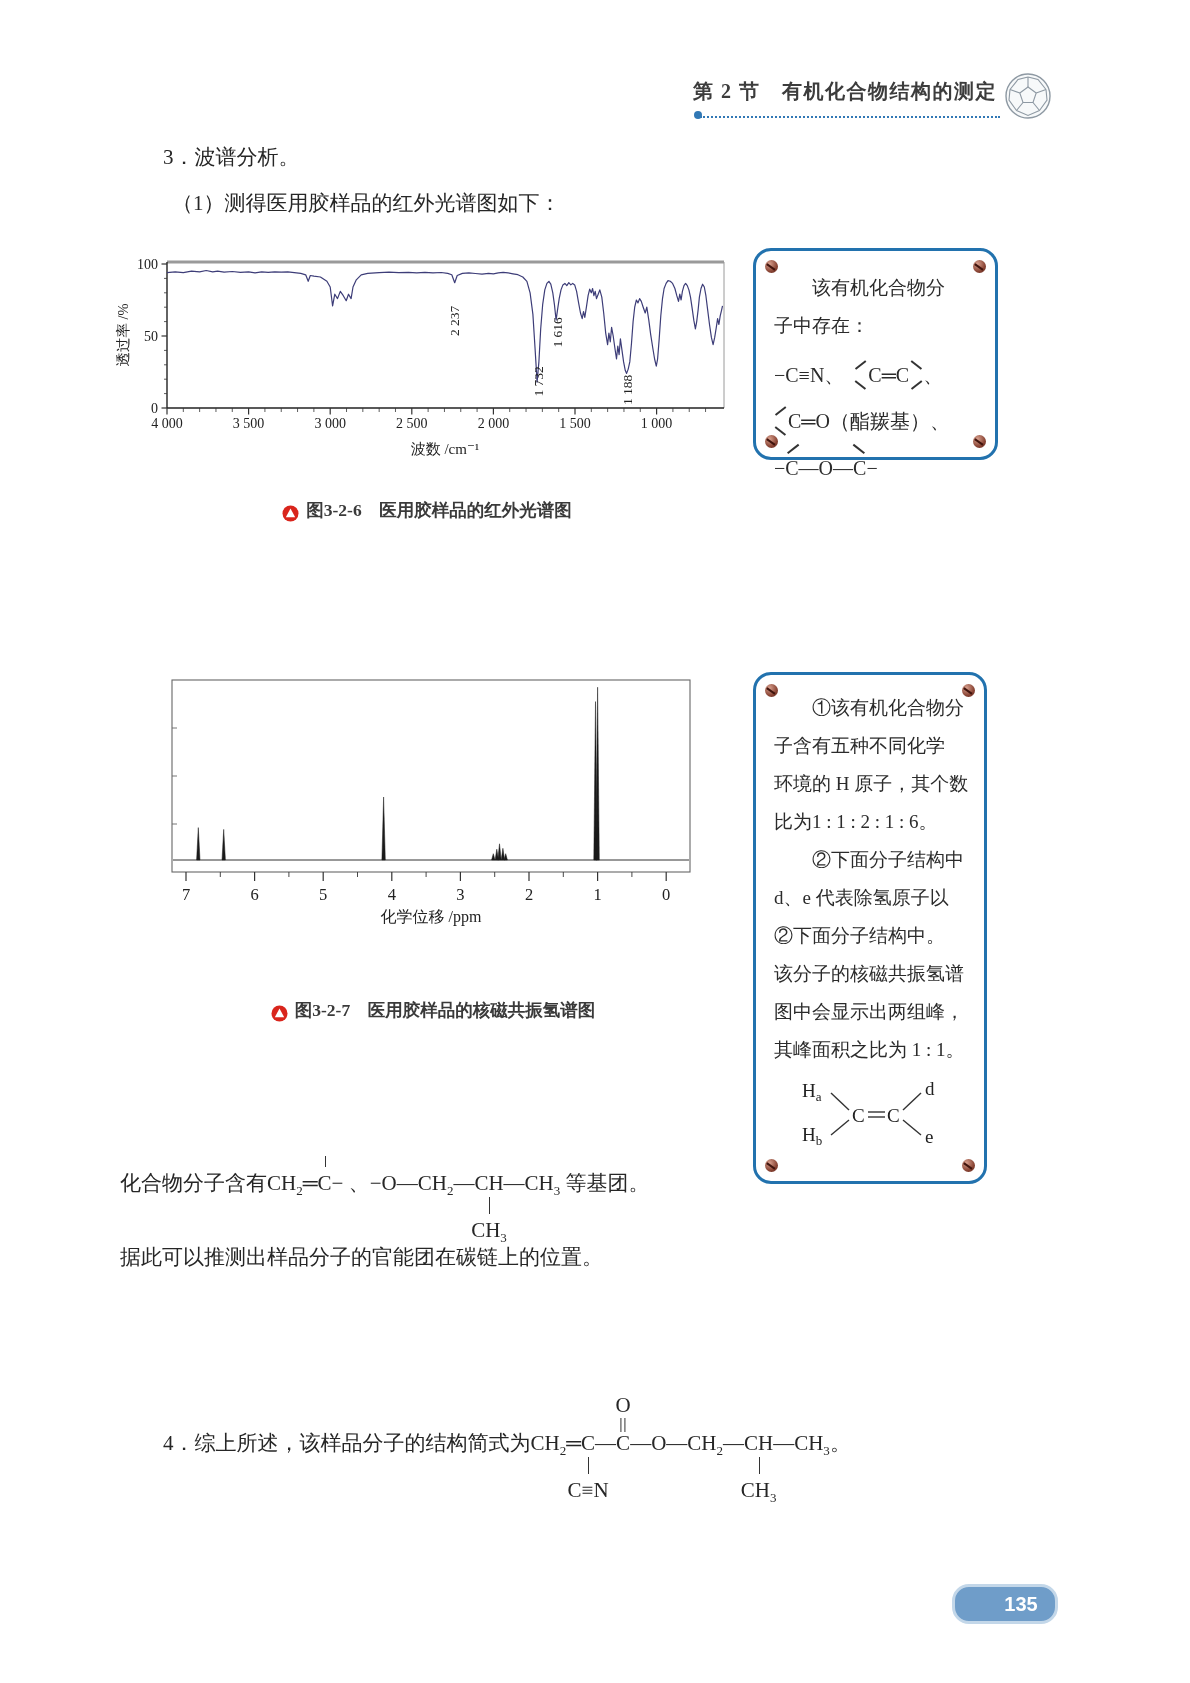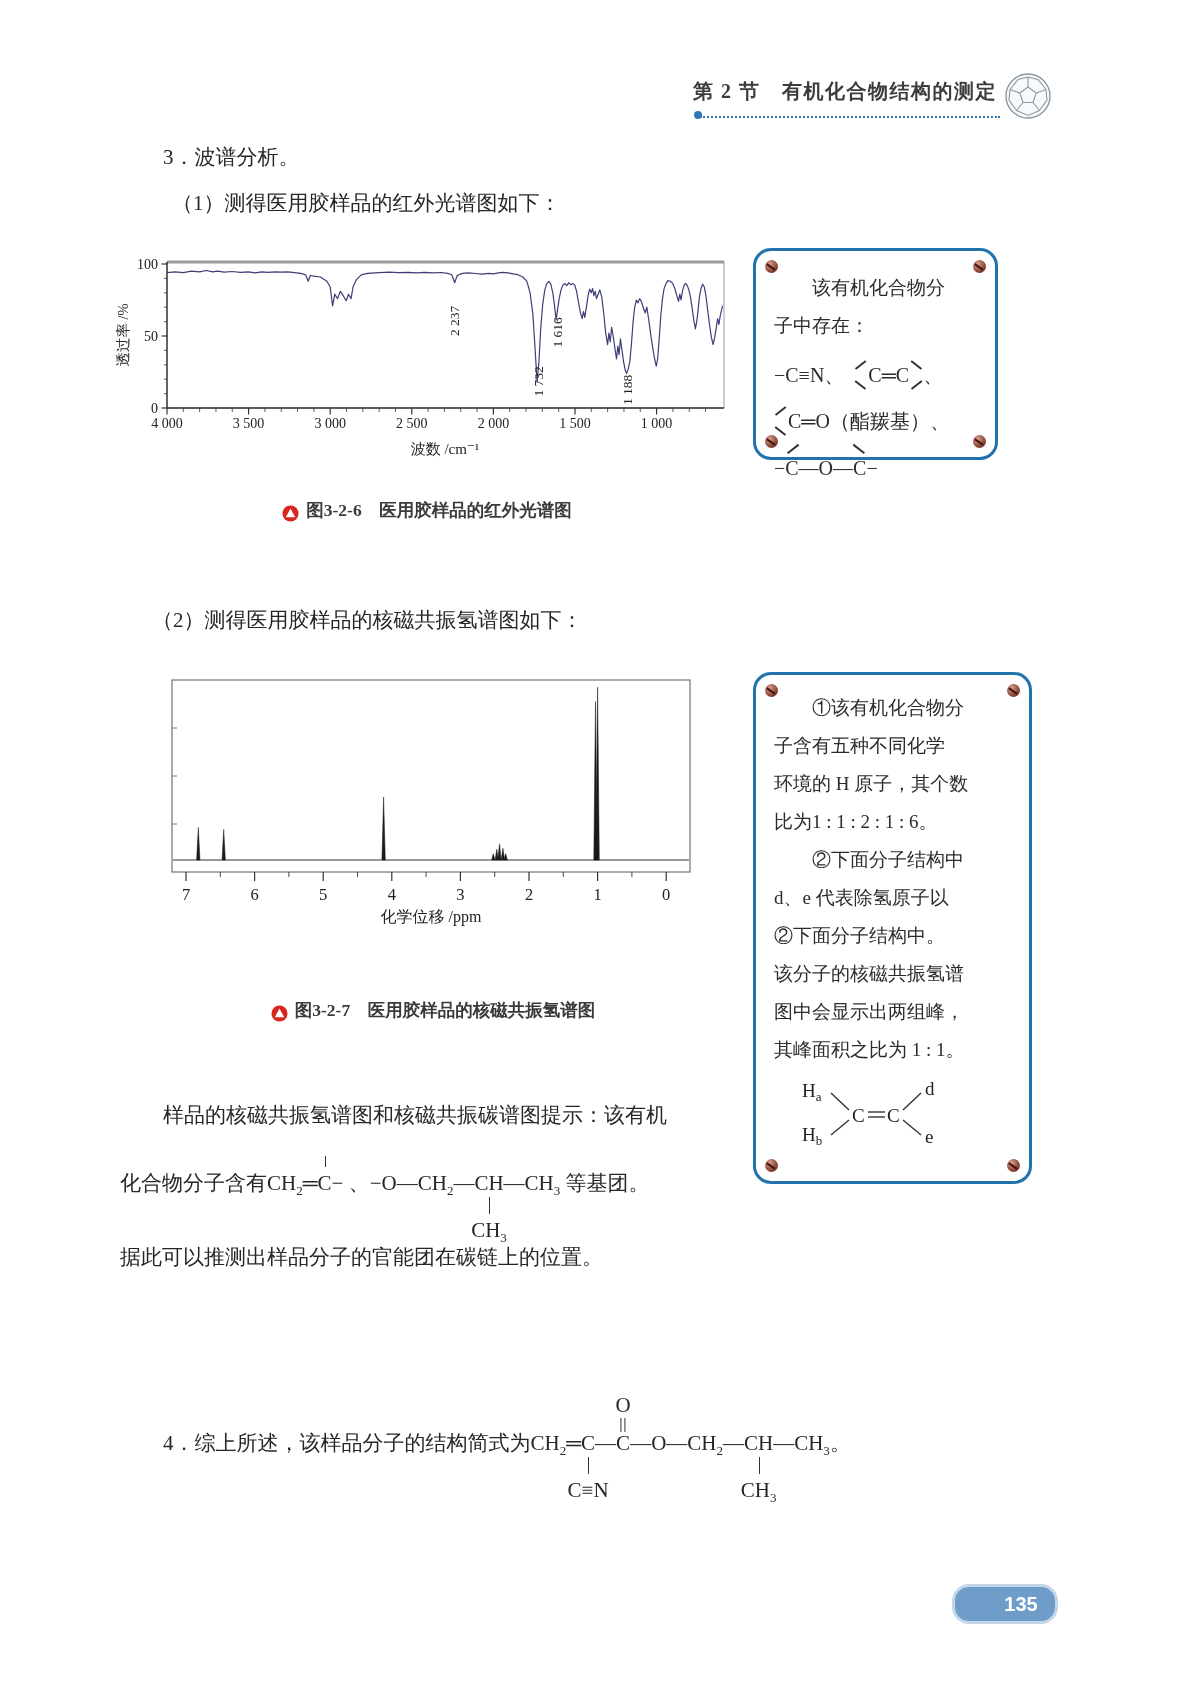--- a/index.html
+++ b/index.html
@@ -163,21 +163,20 @@
         <span class="dl"></span>
           <span>C═O</span>
           <span>（酯羰基）、</span>
       </div>
       <div class="frm" style="margin-top:20px;">
         <span class="f4wrap">−C—O—C−</span>
       </div>
     </div>
   </div>
 
-  <div class="t" style="left:152px;top:605px;">（2）测得医用胶样品的核磁共振氢谱图如下：</div>
 
   <svg class="fig-block" style="left:158px;top:672px;" width="550" height="255" viewBox="0 0 550 255">
     <rect x="14" y="8" width="518" height="192" fill="none" stroke="#666" stroke-width="1.1"></rect>
     <line x1="15" y1="188" x2="531" y2="188" stroke="#333" stroke-width="1"></line>
     <g>
         <line x1="14" y1="56" x2="19" y2="56" stroke="#666" stroke-width="0.9"></line>
         <line x1="14" y1="104" x2="19" y2="104" stroke="#666" stroke-width="0.9"></line>
         <line x1="14" y1="152" x2="19" y2="152" stroke="#666" stroke-width="0.9"></line>
       </g>
     <g>
@@ -220,21 +219,21 @@
     <text x="273" y="250" text-anchor="middle" font-size="16" fill="#222">化学位移 /ppm</text>
   </svg>
   <div class="fig-caption" style="left:158px;top:998px;width:550px;">
     <svg width="17" height="17" viewBox="0 0 17 17">
       <circle cx="8.5" cy="8.5" r="8" fill="#d9251c"></circle>
       <polygon points="8.5,3.6 13.2,12.2 3.8,12.2" fill="#ffffff"></polygon>
     </svg>
     <span>图3-2-7　医用胶样品的核磁共振氢谱图</span>
   </div>
 
-  <div class="note-box" style="left:753px;top:672px;width:279px;height:512px;">
+  <div class="note-box" style="left:753px;top:672px;width:234px;height:512px;">
     <div class="screw tl"></div>
     <div class="screw tr"></div>
     <div class="screw bl"></div>
     <div class="screw br"></div>
     <div class="note-inner" style="padding-top:14px;">
       <div class="note-line ind">①该有机化合物分</div>
       <div class="note-line">子含有五种不同化学</div>
       <div class="note-line">环境的 H 原子，其个数</div>
       <div class="note-line">比为1 : 1 : 2 : 1 : 6。</div>
       <div class="note-line ind">②下面分子结构中</div>
@@ -253,21 +252,20 @@
         <line x1="80" y1="46" x2="97" y2="46" stroke="#333" stroke-width="1.4"></line>
         <text x="99" y="51" font-size="19" fill="#222">C</text>
         <line x1="115" y1="39" x2="133" y2="22" stroke="#333" stroke-width="1.4"></line>
         <line x1="115" y1="49" x2="133" y2="64" stroke="#333" stroke-width="1.4"></line>
         <text x="137" y="24" font-size="19" fill="#222">d</text>
         <text x="137" y="72" font-size="19" fill="#222">e</text>
       </svg>
     </div>
   </div>
 
-  <div class="t" style="left:163px;top:1100px;">样品的核磁共振氢谱图和核磁共振碳谱图提示：该有机</div>
   <div class="t" style="left:120px;top:1168px;"><span>化合物分子含有</span><span>CH</span><sub>2</sub><span>═</span><span class="rel">C<span class="bond-up"></span></span><span>−</span><span> 、−O—CH</span><sub>2</sub><span>—</span><span class="rel">CH<span class="bond-down"></span><span class="below-group"><span>CH</span><sub>3</sub></span></span><span>—CH</span><sub>3</sub><span> 等基团。</span></div>
   <div class="t" style="left:120px;top:1242px;">据此可以推测出样品分子的官能团在碳链上的位置。</div>
 
   <div class="t" style="left:163px;top:1428px;"><span>4．综上所述，该样品分子的结构简式为</span><span>CH</span><sub>2</sub><span>═</span><span class="rel">C<span class="bond-down"></span><span class="below-group"><span>C≡N</span></span></span><span>—</span><span class="rel">C<span class="co-wrap">
           <span>O</span>
           <span class="co-dbl"></span>
         </span></span><span>—O—CH</span><sub>2</sub><span>—</span><span class="rel">CH<span class="bond-down"></span><span class="below-group"><span>CH</span><sub>3</sub></span></span><span>—CH</span><sub>3</sub><span>。</span></div>
 
   <div class="page-badge">135</div>
 

